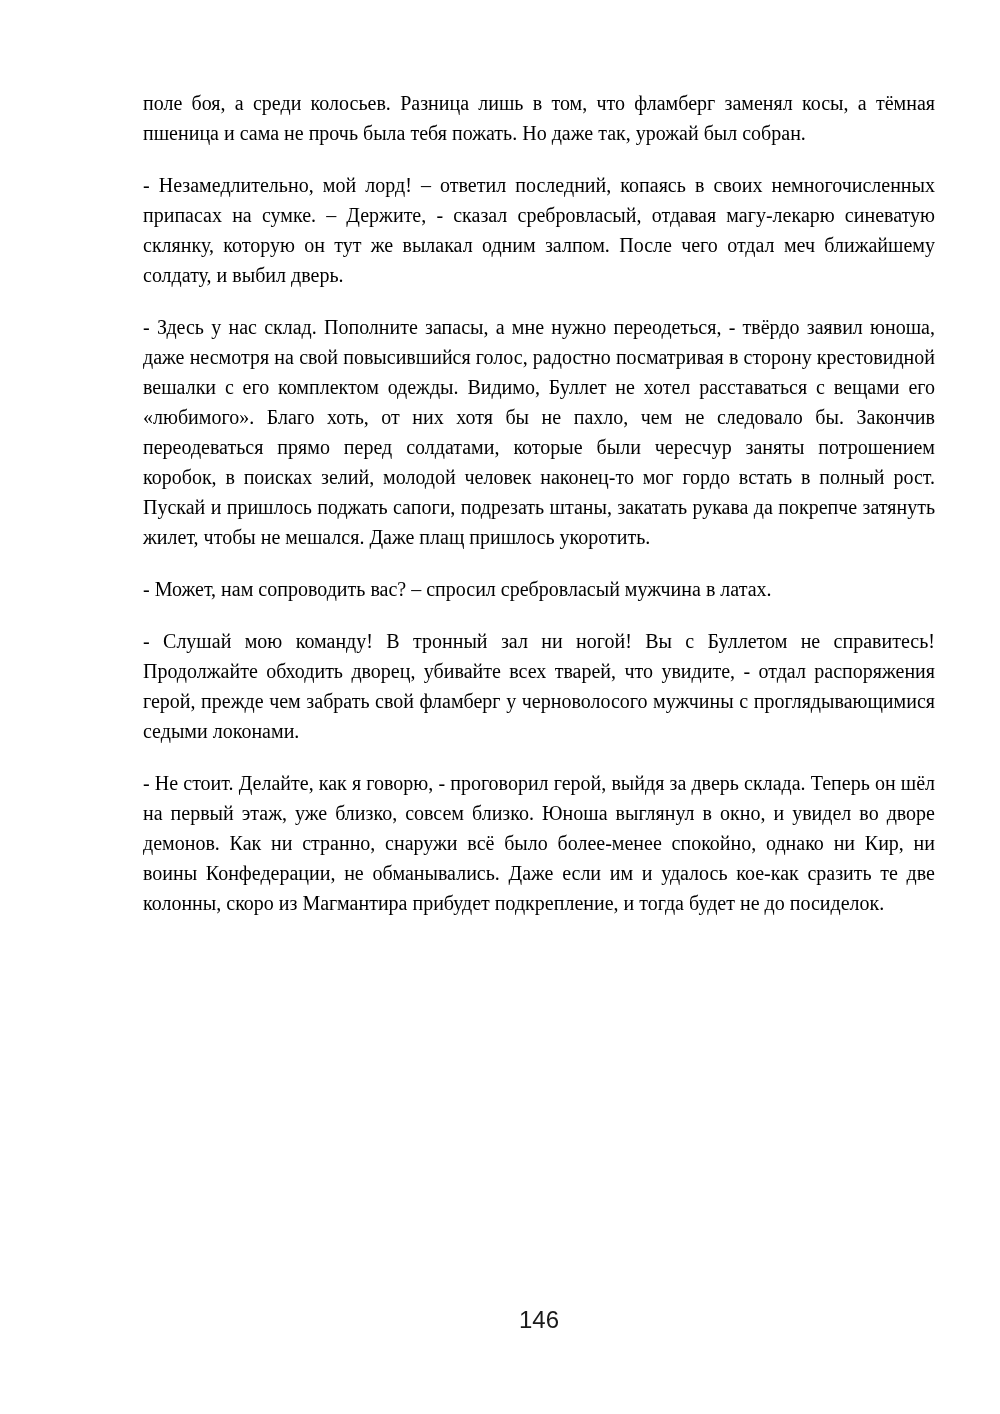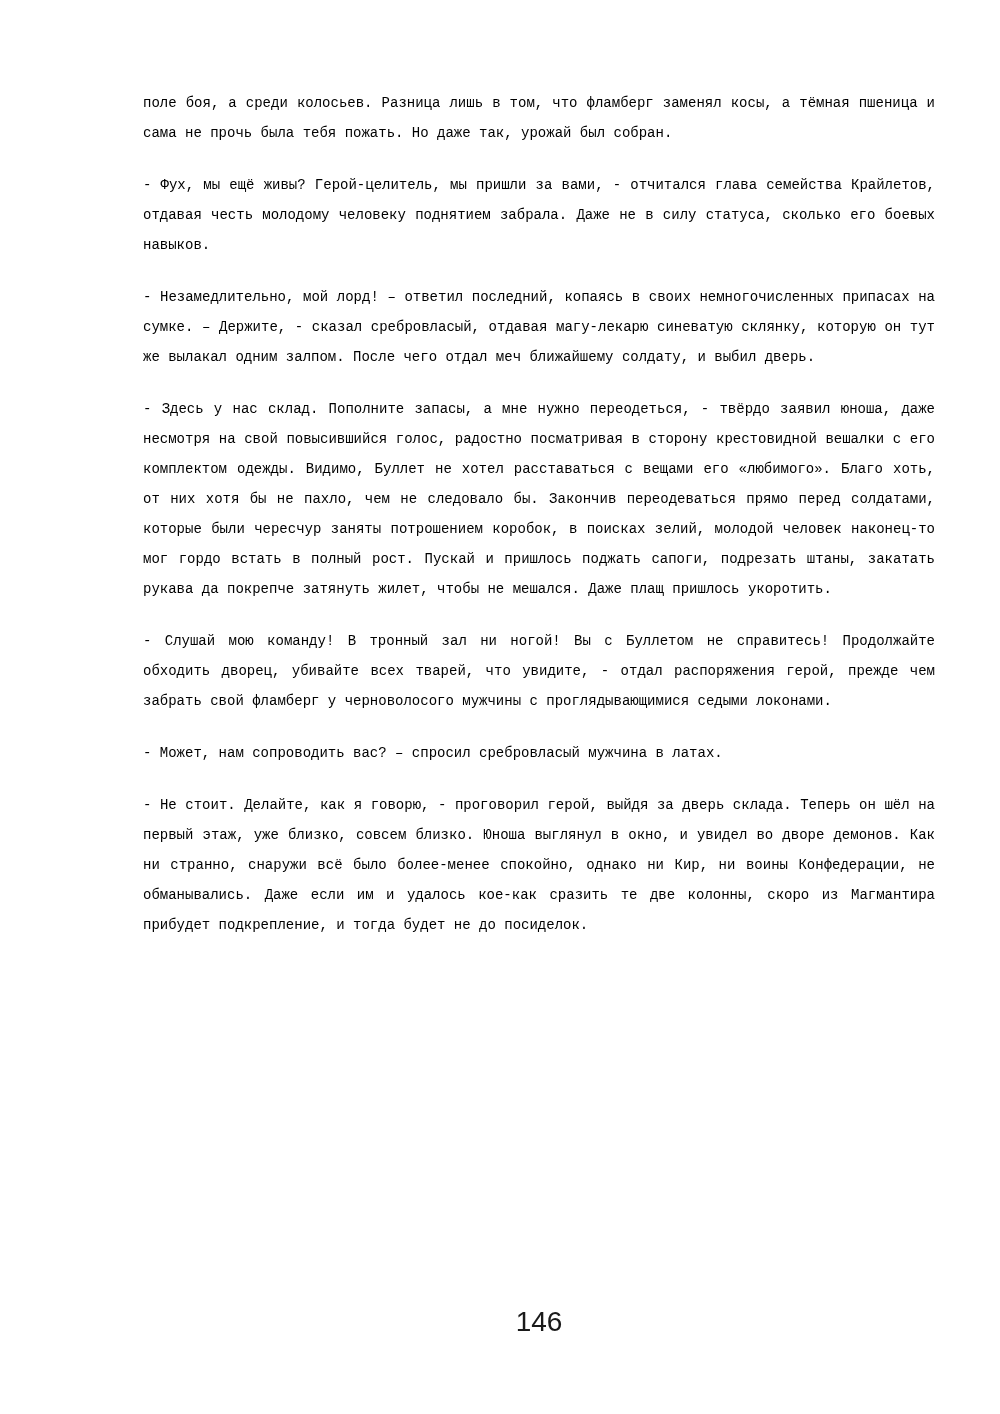--- a/index.html
+++ b/index.html
@@ -13,48 +13,47 @@
     height: 1414px;
     background: #ffffff;
     color: #000000;
     overflow: hidden;
   }
   .text-block {
     position: absolute;
     left: 143px;
     top: 88px;
     width: 792px;
-    font-family: Liberation Mono, monospace;
-    font-size: 14px;
+    font-family: Liberation Serif, serif;
+    font-size: 20px;
     line-height: 30px;
     text-align: justify;
     color: #000000;
   }
   .text-block p {
     margin: 0 0 22px 0;
     padding: 0;
   }
   .page-number {
     position: absolute;
     left: 143px;
     width: 792px;
     top: 1306px;
     text-align: center;
     font-family: "Liberation Sans", "DejaVu Sans", sans-serif;
-    font-size: 28px;
+    font-size: 24px;
     color: #1a1a1a;
   }
 </style>
 </head>
 <body>
 
 <div class="page">
   <div class="text-block">
     <p>поле боя, а среди колосьев. Разница лишь в том, что фламберг заменял косы, а тёмная пшеница и сама не прочь была тебя пожать. Но даже так, урожай был собран.</p>
-    <p>- Фух, мы ещё живы? Герой-целитель, мы пришли за вами, - отчитался глава семейства Крайлетов, отдавая честь молодому человеку поднятием забрала. Даже не в силу статуса, сколько его боевых навыков.</p>
     <p>- Незамедлительно, мой лорд! – ответил последний, копаясь в своих немногочисленных припасах на сумке. – Держите, - сказал сребровласый, отдавая магу-лекарю синеватую склянку, которую он тут же вылакал одним залпом. После чего отдал меч ближайшему солдату, и выбил дверь.</p>
     <p>- Здесь у нас склад. Пополните запасы, а мне нужно переодеться, - твёрдо заявил юноша, даже несмотря на свой повысившийся голос, радостно посматривая в сторону крестовидной вешалки с его комплектом одежды. Видимо, Буллет не хотел расставаться с вещами его «любимого». Благо хоть, от них хотя бы не пахло, чем не следовало бы. Закончив переодеваться прямо перед солдатами, которые были чересчур заняты потрошением коробок, в поисках зелий, молодой человек наконец-то мог гордо встать в полный рост. Пускай и пришлось поджать сапоги, подрезать штаны, закатать рукава да покрепче затянуть жилет, чтобы не мешался. Даже плащ пришлось укоротить.</p>
+    <p>- Может, нам сопроводить вас? – спросил сребровласый мужчина в латах.</p>
     <p>- Слушай мою команду! В тронный зал ни ногой! Вы с Буллетом не справитесь! Продолжайте обходить дворец, убивайте всех тварей, что увидите, - отдал распоряжения герой, прежде чем забрать свой фламберг у черноволосого мужчины с проглядывающимися седыми локонами.</p>
-    <p>- Может, нам сопроводить вас? – спросил сребровласый мужчина в латах.</p>
     <p>- Не стоит. Делайте, как я говорю, - проговорил герой, выйдя за дверь склада. Теперь он шёл на первый этаж, уже близко, совсем близко. Юноша выглянул в окно, и увидел во дворе демонов. Как ни странно, снаружи всё было более-менее спокойно, однако ни Кир, ни воины Конфедерации, не обманывались. Даже если им и удалось кое-как сразить те две колонны, скоро из Магмантира прибудет подкрепление, и тогда будет не до посиделок.</p>
   </div>
   <div class="page-number">146</div>
 </div>
 
 </body></html>

